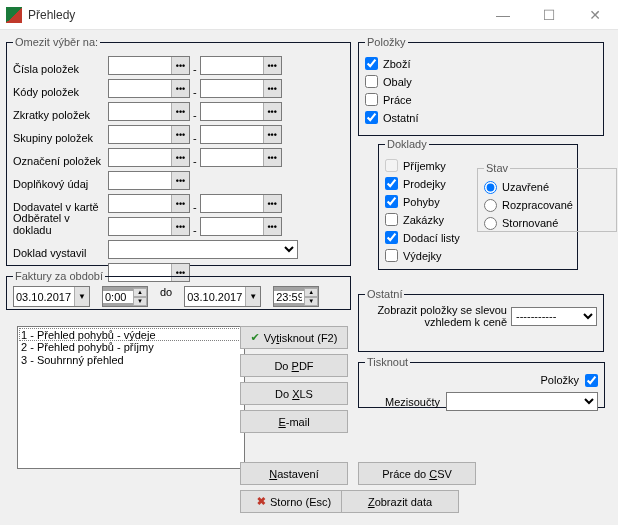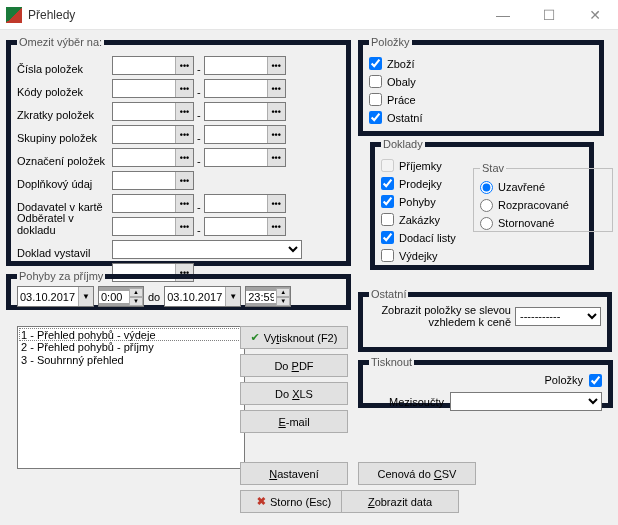--- a/index.html
+++ b/index.html
@@ -4,21 +4,21 @@
 <style>
 *{box-sizing:border-box;margin:0;padding:0;font-family:"Segoe UI",Tahoma,Arial,sans-serif;font-size:11px}
 body{background:#f0f0f0;width:618px;height:525px;overflow:hidden}
 .titlebar{height:30px;background:#fff;display:flex;align-items:center;padding:0 0 0 6px;border-bottom:1px solid #e5e5e5}
 .titlebar .icon{width:16px;height:16px;background:linear-gradient(135deg,#1a7a3a 0 50%,#c0392b 50% 100%);margin-right:6px}
 .titlebar .title{font-size:12px;color:#333}
 .winbtns{margin-left:auto;display:flex}
 .winbtn{width:46px;height:30px;display:flex;align-items:center;justify-content:center;color:#888;font-size:14px}
 .content{position:relative;padding:6px;height:495px}
 
-fieldset{border:5px solid #0f172a;padding:4px 6px 6px 6px;position:absolute}
+fieldset{border:1px solid #0f172a;padding:4px 6px 6px 6px;position:absolute}
 legend{font-size:11px;color:#555;padding:0 2px;background:#f0f0f0}
 label{color:#000}
 
 .row{display:flex;align-items:flex-end;height:21px;margin:2px 0}
 .row>label:first-child{width:95px}
 .picker{display:inline-flex;align-items:center;border:1px solid #7a7a7a;background:#fff;height:19px}
 .picker input{border:none;outline:none;height:17px;padding:0 2px;width:62px;font-size:11px}
 .dots{width:18px;height:17px;border:1px solid #adadad;border-right:none;border-top:none;border-bottom:none;background:#e1e1e1;display:flex;align-items:center;justify-content:center;font-weight:bold;font-size:9px;cursor:pointer}
 .dash{margin:0 3px}
 .chk{display:flex;align-items:flex-end;height:18px}
@@ -42,21 +42,21 @@
 .listitem.sel{background:#fff;color:#000;border:1px dotted #808080;padding:0 1px;height:13px}
 
 .btn{border:1px solid #adadad;background:#e1e1e1;height:23px;display:flex;align-items:center;justify-content:center;cursor:pointer;padding:0 6px}
 .ico{display:inline-block;margin-right:4px}
 
 u{text-decoration:underline}
 
 
 #fsLimit{left:6px;top:6px;width:345px;height:230px}
 #fsPolozky{left:358px;top:6px;width:246px;height:100px}
-#fsDoklady{left:370px;top:108px;width:224px;height:132px}
+#fsDoklady{left:378px;top:108px;width:200px;height:132px}
 #fsStav{position:absolute;left:92px;top:8px;width:140px;height:70px;border:1px solid #c0c0c0;padding:4px 6px}
 #fsPohyby{left:6px;top:240px;width:345px;height:40px}
 #fsOstatni{left:358px;top:258px;width:246px;height:64px}
 #fsTisknout{left:358px;top:326px;width:246px;height:52px}
 </style>
 </head>
 <body>
 
 <div class="titlebar">
   <div class="icon"></div>
@@ -237,22 +237,22 @@
           </div>
         <div class="rad">
             <input type="radio" name="stav" style="">
             <label>Stornované</label>
           </div>
       </fieldset>
     </div>
   </fieldset>
 
   <fieldset id="fsPohyby">
-    <legend>Pohyby za příjmy</legend>
-    <div style="display:flex;align-items:center;gap:4px">
+    <legend>Faktury za období</legend>
+    <div style="display:flex;gap:12px">
       <span class="datebox">
           <input value="03.10.2017" style="">
           <span class="ddbtn">▼</span>
         </span>
       <span class="timebox">
           <input value="0:00" style="">
           <span class="spin">
             <div>▲</div>
             <div>▼</div>
           </span>
@@ -316,19 +316,19 @@
 
   <div style="position:absolute;left:240px;top:432px;width:108px" class="btn">
       <span><u>N</u><span>astavení</span></span>
     </div>
   <div style="position:absolute;left:240px;top:460px;width:108px" class="btn">
       <span class="ico" style="color:#c0392b;font-weight:bold">✖</span>
       <span><span>Storno (</span><span>Esc)</span></span>
     </div>
 
   <div style="position:absolute;left:358px;top:432px;width:118px" class="btn">
-      <span><span>Cenová do </span><u>C</u><span>SV</span></span>
+      <span><span>Práce do </span><u>C</u><span>SV</span></span>
     </div>
   <div style="position:absolute;left:341px;top:460px;width:118px" class="btn">
       <span><u>Z</u><span>obrazit data</span></span>
     </div>
 
 </div>
 
 </body></html>

